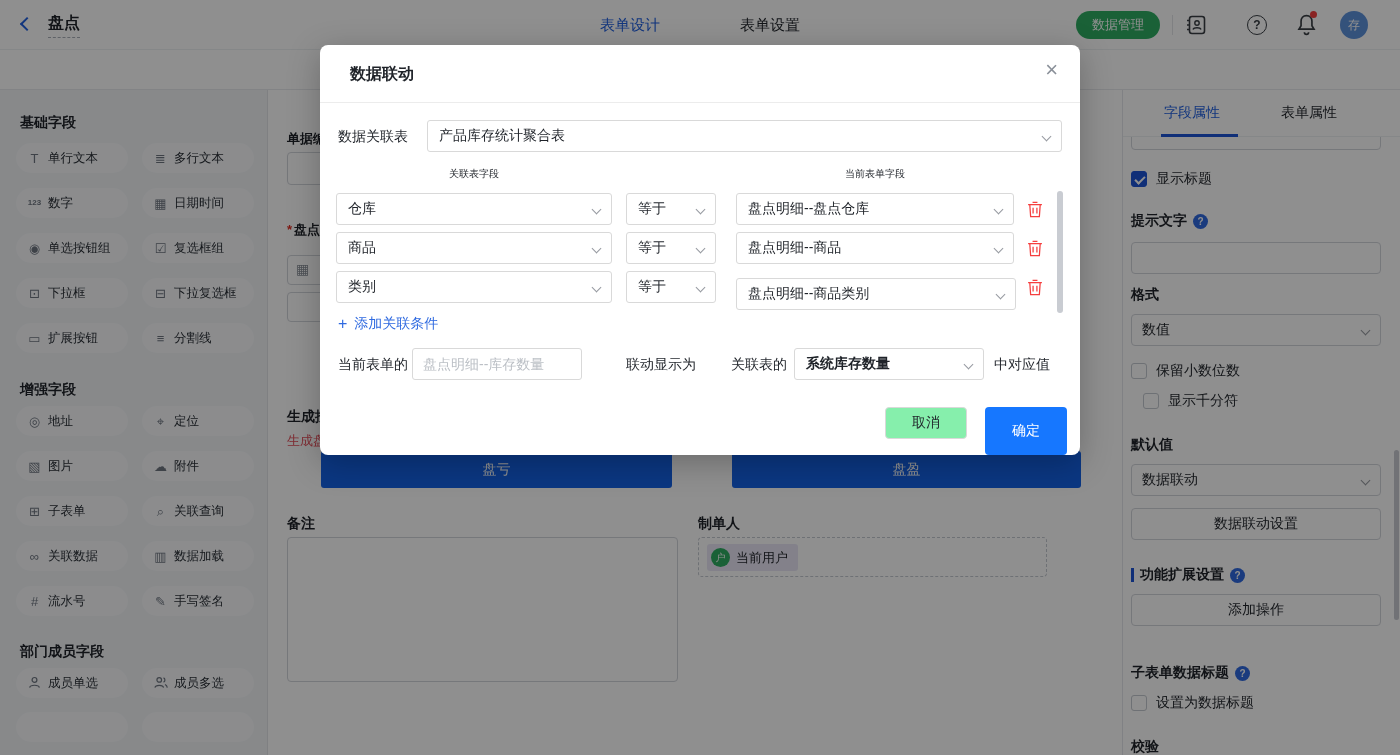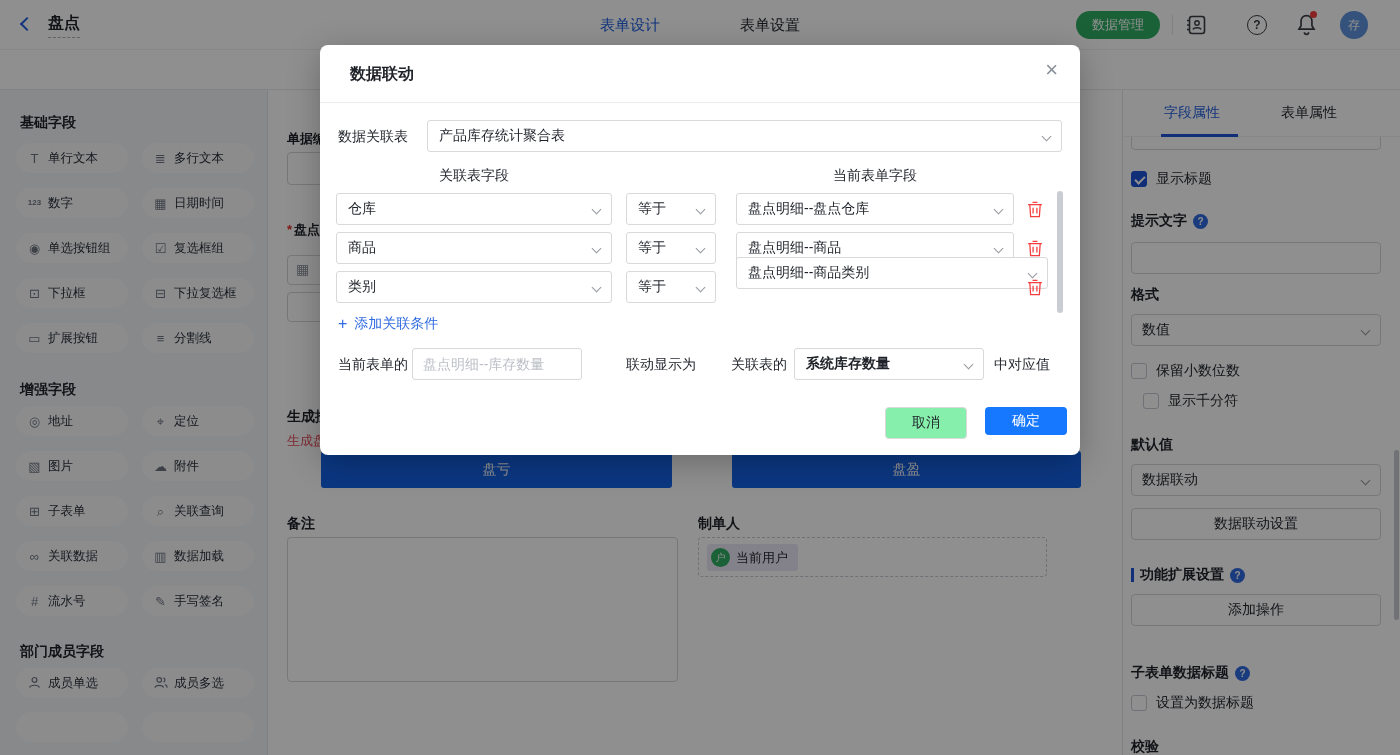--- a/index.html
+++ b/index.html
@@ -71,27 +71,27 @@
   
   .mask { left:0; top:0; width:1400px; height:755px; background:rgba(0,0,0,0.44); z-index:10; }
   .modal { left:320px; top:45px; width:760px; height:410px; background:#fff; border-radius:8px; box-shadow:0 8px 32px rgba(0,0,0,0.25); z-index:20; }
   .m-title { position:absolute; left:30px; top:19px; font-size:16px; font-weight:600; }
   .m-close { position:absolute; right:22px; top:14px; font-size:22px; color:#8a9099; cursor:pointer; line-height:1; }
   .m-divider { position:absolute; left:0; top:57px; width:760px; border-top:1px solid #ececec; }
   .m-label { position:absolute; font-size:14px; color:#1f2329; line-height:32px; }
   .m-select { position:absolute; height:32px; border:1px solid #d9d9d9; border-radius:3px; background:#fff; display:flex; align-items:center; padding:0 26px 0 11px; font-size:14px; cursor:pointer; }
   .m-select .chev, .p-select .chev { position:absolute; right:11px; top:12px; }
   .chev { width:7px; height:7px; border-right:1.5px solid #969aa1; border-bottom:1.5px solid #969aa1; transform:rotate(45deg); display:inline-block; }
-  .m-col-h { position:absolute; font-size:14px; color:#1f2329; text-align:center; }
+  .m-col-h { position:absolute; font-size:10px; color:#1f2329; text-align:center; }
   .m-input { position:absolute; height:32px; border:1px solid #d9d9d9; border-radius:3px; padding:0 10px; font-size:14px; color:#1f2329; font-family:inherit; }
   .m-input::placeholder { color:#bcc0c6; }
   .trash-btn { position:absolute; width:18px; height:18px; cursor:pointer; background:none; border:none; padding:0; }
   .add-link { position:absolute; left:18px; top:270px; color:#2f6ae0; font-size:14px; display:flex; align-items:center; gap:7px; cursor:pointer; }
   .m-btn-cancel { position:absolute; width:82px; height:32px; background:#86efac; border:1px solid #d9d9d9; border-radius:4px; font-size:14px; color:#1f2329; cursor:pointer; }
-  .m-btn-ok { position:absolute; width:82px; height:28px; background:#1677ff; border:none; border-radius:4px; font-size:14px; color:#fff; cursor:pointer; }
+  .m-btn-ok { position:absolute; width:82px; height:48px; background:#1677ff; border:none; border-radius:4px; font-size:14px; color:#fff; cursor:pointer; }
 </style>
 </head>
 <body>
 
 <div id="app">
 
   <div class="abs topbar">
     <div class="abs" style="left:22px;top:19px;">
         <span class="chev-left" style="display:block;"></span>
       </div>
@@ -390,21 +390,21 @@
         </svg></button>
 
     <div class="m-select" style="left:16px;top:226px;width:276px;">
         <span>类别</span>
         <span class="chev"></span>
       </div>
     <div class="m-select" style="left:306px;top:226px;width:90px;">
         <span>等于</span>
         <span class="chev"></span>
       </div>
-    <div class="m-select" style="left:416px;top:212px;width:312px;">
+    <div class="m-select" style="left:416px;top:233px;width:280px;">
         <span>盘点明细--商品类别</span>
         <span class="chev"></span>
       </div>
     <button class="trash-btn" style="left:706px;top:234px;"><svg width="16" height="17" viewBox="0 0 15 16">
           <path d="M1 3.5h13M5.2 1.2h4.6M2.6 3.5l.8 11.3h8.2l.8-11.3M5.7 6.3v5.4M9.3 6.3v5.4" stroke="#f53f3f" fill="none" stroke-width="1.2"></path>
         </svg></button>
 
     <div class="scroll-thumb" style="left:737px;top:146px;width:6px;height:122px;"></div>
 
     <div class="add-link">

